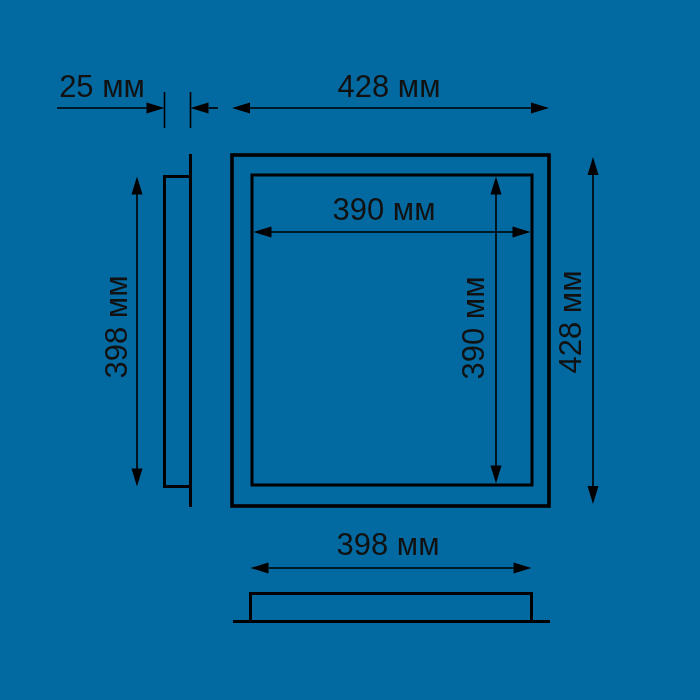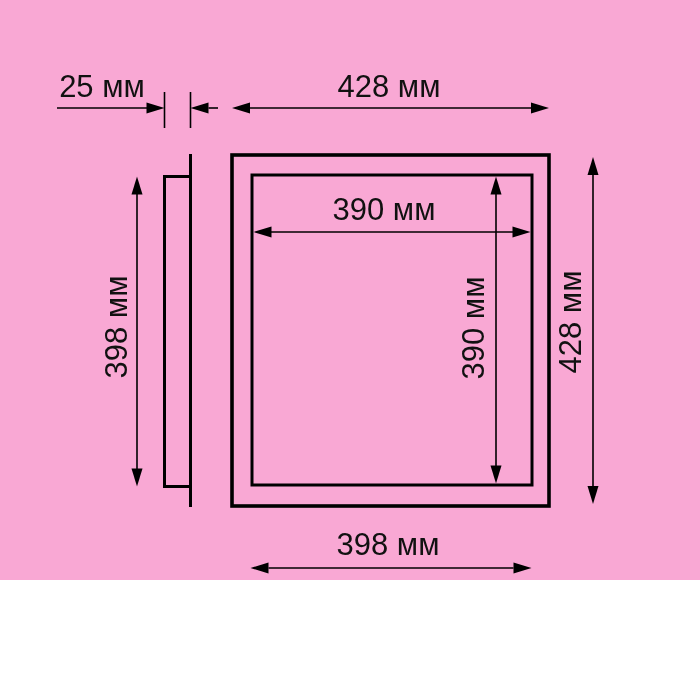--- a/index.html
+++ b/index.html
@@ -3,22 +3,22 @@
 <meta charset="utf-8">
 <style>
   html, body {
     margin: 0;
     padding: 0;
     background: #ffffff;
   }
   .canvas {
     position: relative;
     width: 700px;
-    height: 580px;
-    background: #f9a8d4;
+    height: 700px;
+    background: #0369a1;
     overflow: hidden;
   }
   svg { display: block; }
   .outline {
     fill: none;
     stroke: #000000;
     stroke-width: 3;
   }
   .outline-heavy {
     fill: none;

